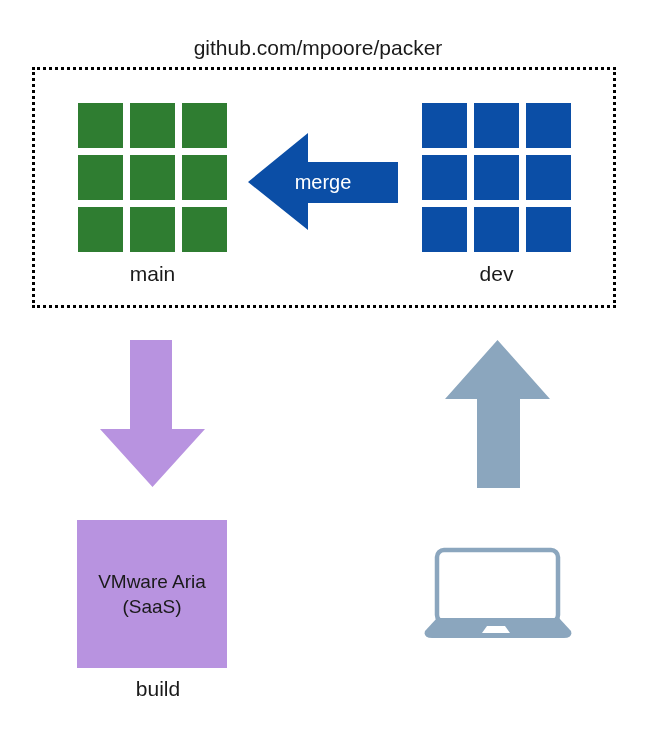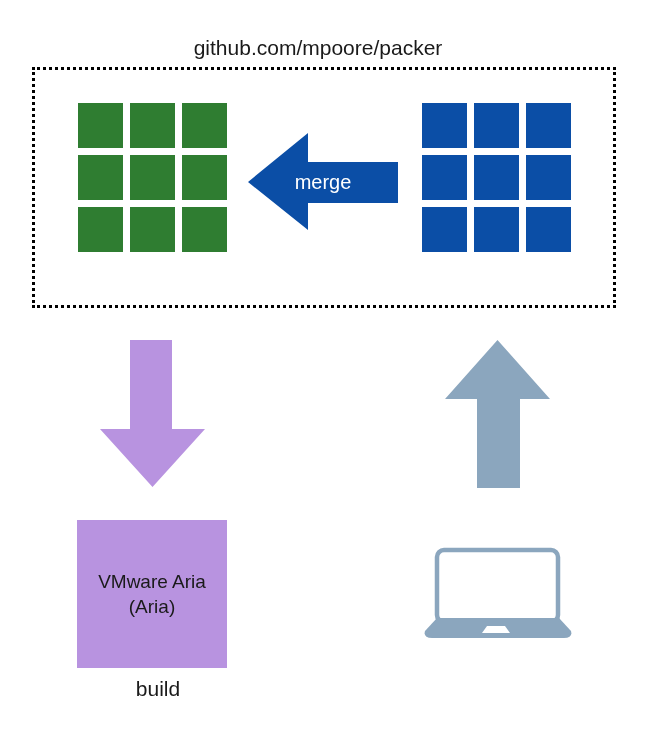--- a/index.html
+++ b/index.html
@@ -123,32 +123,34 @@
     <div class="cell-blue"></div>
     <div class="cell-blue"></div>
     <div class="cell-blue"></div>
   </div>
 
   <svg class="arrow-svg merge-svg" width="166" height="114" viewBox="0 0 166 114">
     <polygon points="10,59 70,10 70,39 160,39 160,80 70,80 70,107" style="fill: var(--blue);"></polygon>
     <text class="merge-text" x="85" y="59" text-anchor="middle" dominant-baseline="central">merge</text>
   </svg>
 
+  <div class="branch-label label-main">main</div>
+  <div class="branch-label label-dev">dev</div>
 
   <svg class="arrow-svg build-arrow-svg" width="115" height="152" viewBox="0 0 115 152">
     <polygon points="35,2 77,2 77,91 110,91 57.5,149 5,91 35,91" style="fill: var(--purple);"></polygon>
   </svg>
 
   <svg class="arrow-svg commit-arrow-svg" width="115" height="152" viewBox="0 0 115 152">
     <polygon points="57.5,2 110,61 80,61 80,150 37,150 37,61 5,61" style="fill: var(--steel);"></polygon>
   </svg>
 
   <div class="vmware-box">
     <span>VMware Aria</span>
-    <span>(Aria)</span>
+    <span>(SaaS)</span>
   </div>
 
   <svg class="laptop-svg" width="156" height="104" viewBox="0 0 156 104">
     <rect x="17" y="8" width="121" height="72" rx="7" style="fill: #ffffff; stroke: var(--steel); stroke-width: 4.5;"></rect>
     <path d="M 17 76 L 139 76 L 151 89 Q 153 96 144 96 L 12 96 Q 3 96 5 89 Z" style="fill: var(--steel);"></path>
     <path d="M 67 84 L 85 84 L 90 91 L 62 91 Z" style="fill: #ffffff;"></path>
   </svg>
 
   <div class="flow-label label-build">build</div>
 

